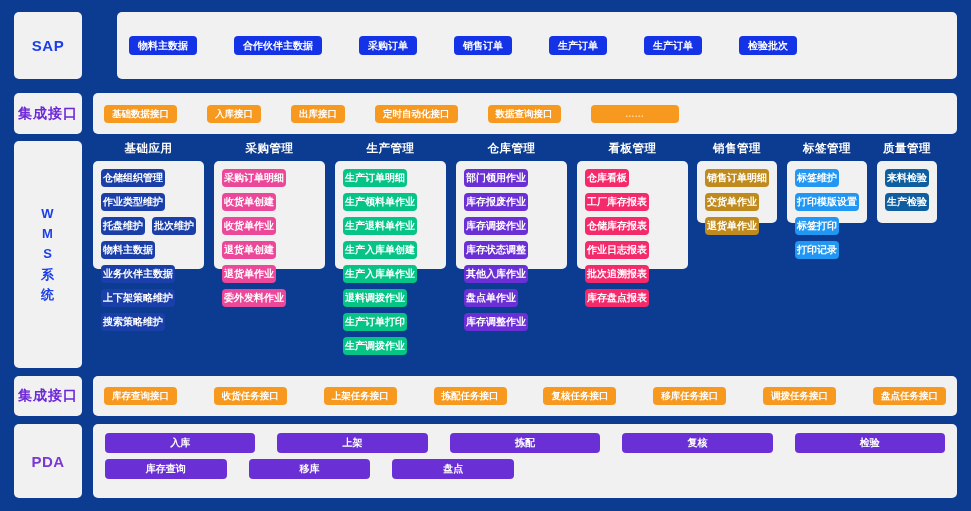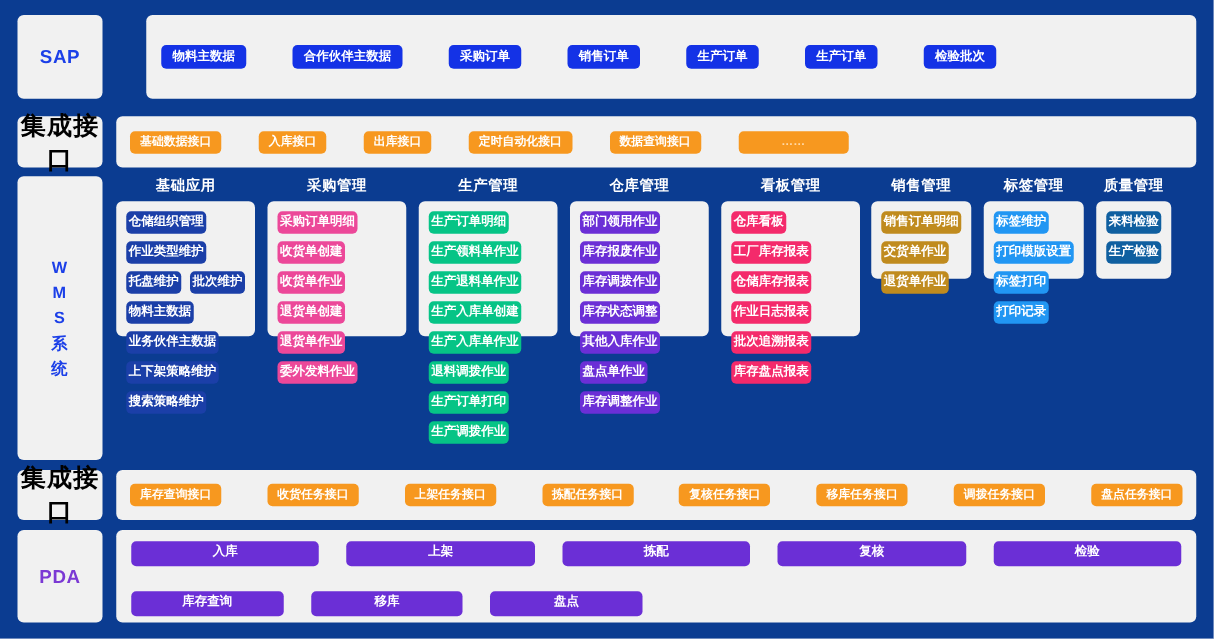--- a/index.html
+++ b/index.html
@@ -32,21 +32,21 @@
     flex: 0 0 68px;
     background: #f1f1f1;
     border-radius: 5px;
     display: flex;
     align-items: center;
     justify-content: center;
     text-align: center;
     font-weight: bold;
   }
   .rail-sap   { color: #1b3fe8; font-size: 15px; letter-spacing: .5px; }
-  .rail-intg  { color: #000000; font-size: 20px; letter-spacing: 1px; }
+  .rail-intg  { color: #6d28d9; font-size: 14px; letter-spacing: 1px; }
   .rail-wms   { color: #1b3fe8; font-size: 13px; line-height: 1.55; letter-spacing: 1px; }
   .rail-pda   { color: #7b39d4; font-size: 15px; letter-spacing: .5px; }
 
   .panel {
     flex: 1 1 auto;
     margin-left: 11px;
     background: #f1f1f1;
     border-radius: 5px;
     box-sizing: border-box;
   }
@@ -165,22 +165,21 @@
     justify-content: space-between;
   }
   #row-intg-bot .intg-btn { margin-right: 0; }
 
   
   #row-pda { top: 424px; height: 74px; }
   #row-pda .panel {
     padding: 9px 12px;
     display: flex;
     flex-direction: column;
-    gap: 20px;
-    font-family: Liberation Mono, monospace;
+    gap: 6px;
   }
   .pda-line { display: flex; gap: 22px; }
   .pda-btn {
     background: #6b2fd6;
     color: #ffffff;
     border-radius: 4px;
     font-size: 10px;
     font-weight: bold;
     height: 20px;
     line-height: 20px;

